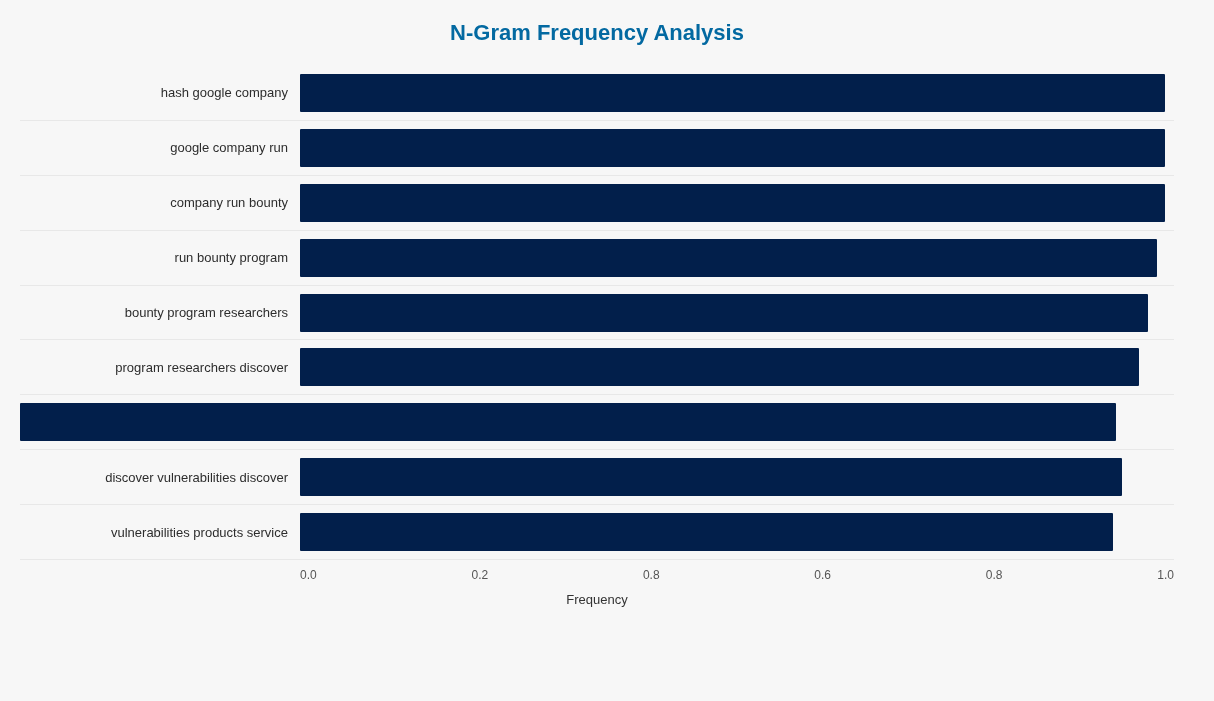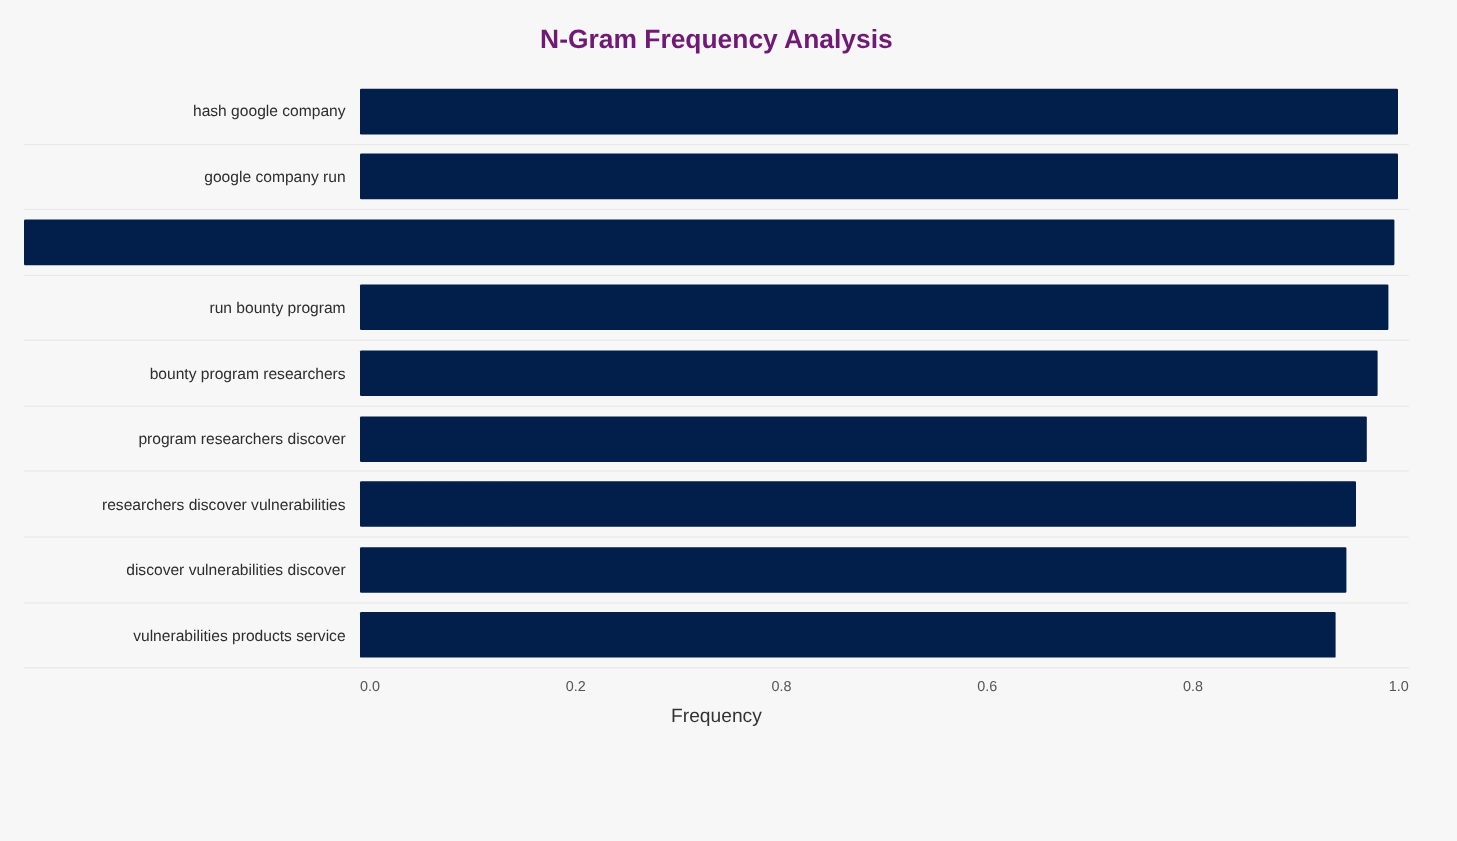--- a/index.html
+++ b/index.html
@@ -23,21 +23,21 @@
       height: 701px;
       background-color: #f7f7f7;
       padding: 20px 40px 60px 20px;
       position: relative;
     }
 
     .chart-title {
       text-align: center;
       font-size: 22px;
       font-weight: bold;
-      color: #701a75;
+      color: #0369a1;
       margin-bottom: 20px;
     }
 
     .chart-area {
       display: flex;
       flex-direction: column;
       width: 100%;
       height: calc(100% - 80px);
       position: relative;
     }
@@ -91,21 +91,21 @@
       flex: 1;
     }
 
     .x-tick {
       font-size: 12px;
       color: #555;
     }
 
     .x-axis-title {
       text-align: center;
-      font-size: 16px;
+      font-size: 13px;
       color: #333;
       margin-top: 10px;
     }
   </style>
 </head>
 <body>
 
 <div class="chart-container">
   <div class="chart-title">N-Gram Frequency Analysis</div>
   <div class="chart-area">
@@ -116,20 +116,21 @@
             <div class="bar-fill" style="width: 99%; background-color: rgb(2, 31, 75);"></div>
           </div>
         </div>
         <div class="bar-row">
           <div class="bar-label">google company run</div>
           <div class="bar-track">
             <div class="bar-fill" style="width: 99%; background-color: rgb(2, 31, 75);"></div>
           </div>
         </div>
         <div class="bar-row">
+          <div class="bar-label">company run bounty</div>
           <div class="bar-track">
             <div class="bar-fill" style="width: 99%; background-color: rgb(2, 31, 75);"></div>
           </div>
         </div>
         <div class="bar-row">
           <div class="bar-label">run bounty program</div>
           <div class="bar-track">
             <div class="bar-fill" style="width: 98%; background-color: rgb(2, 31, 75);"></div>
           </div>
         </div>
@@ -139,21 +140,20 @@
             <div class="bar-fill" style="width: 97%; background-color: rgb(2, 31, 75);"></div>
           </div>
         </div>
         <div class="bar-row">
           <div class="bar-label">program researchers discover</div>
           <div class="bar-track">
             <div class="bar-fill" style="width: 96%; background-color: rgb(2, 31, 75);"></div>
           </div>
         </div>
         <div class="bar-row">
-          <div class="bar-label">researchers discover vulnerabilities</div>
           <div class="bar-track">
             <div class="bar-fill" style="width: 95%; background-color: rgb(2, 31, 75);"></div>
           </div>
         </div>
         <div class="bar-row">
           <div class="bar-label">discover vulnerabilities discover</div>
           <div class="bar-track">
             <div class="bar-fill" style="width: 94%; background-color: rgb(2, 31, 75);"></div>
           </div>
         </div>

